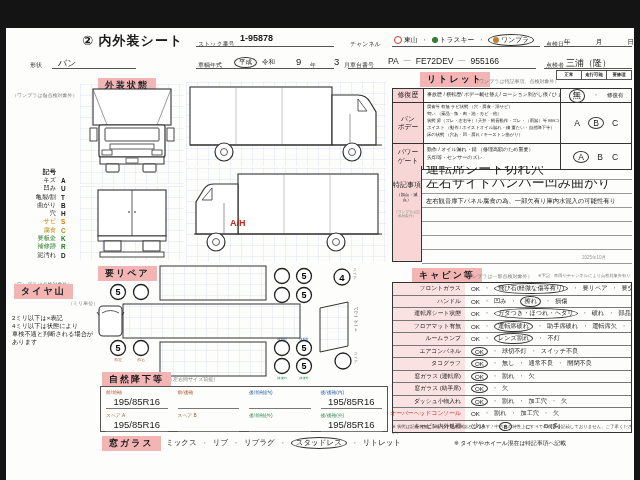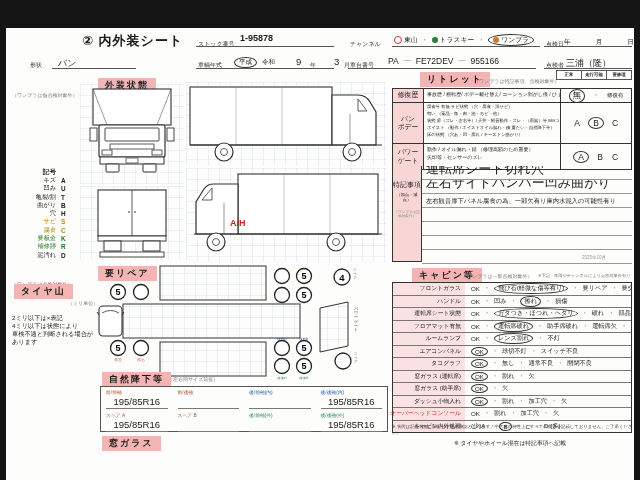--- a/index.html
+++ b/index.html
@@ -369,20 +369,31 @@
         <div class="thead" style="color: rgb(46, 139, 87);">後/前軸(外)</div>
         <div class="tval"></div>
       </div>
       <div class="tcell">
         <div class="thead" style="color: rgb(46, 139, 87);">後/後軸(外)</div>
         <div class="tval">195/85R16</div>
       </div>
     </div>
 
   <div class="abs plabel" style="left:96px;top:408px">窓ガラス</div>
+  <div class="abs" id="tire-type-opts" style="left:160px;top:409px">
+      <span>ミックス</span>
+      <span class="sep">・</span>
+      <span>リブ</span>
+      <span class="sep">・</span>
+      <span>リブラグ</span>
+      <span class="sep">・</span>
+      <span class="circ">スタッドレス</span>
+      <span class="sep">・</span>
+      <span>リトレット</span>
+    </div>
   <div class="abs note-r" style="left:448px;top:411px">※ タイヤやホイール混在は特記事項へ記載</div>
 
   <div class="abs plabel" style="left:414px;top:44px">リトレット</div>
   <div class="abs tiny" style="left:468px;top:50px">（ワンプラは特記事項、点検対象外）</div>
   <div class="abs" id="grade-headers" style="left:550px;top:42px;width:76px;box-sizing:border-box">
       <div class="ghead">正常</div>
       <div class="ghead">走行可能</div>
       <div class="ghead">要修理</div>
     </div>
   <div class="abs" id="body-table" style="left:386px;top:60px;width:240px;box-sizing:border-box">

